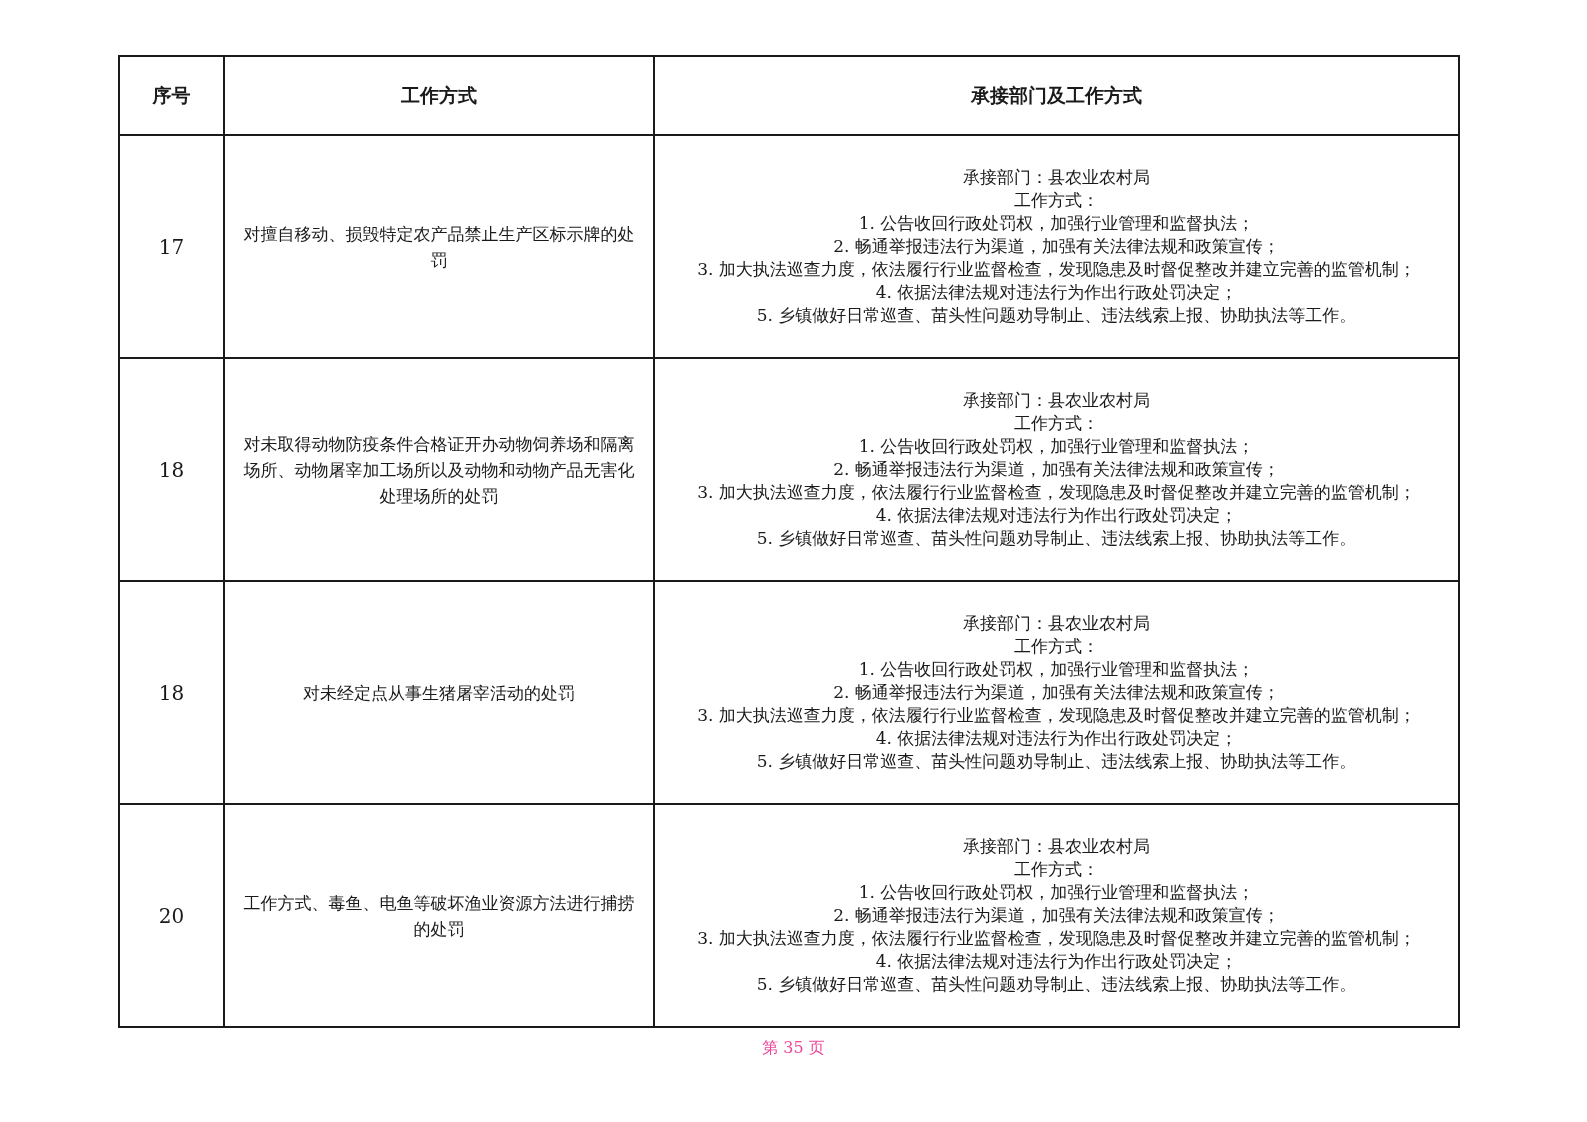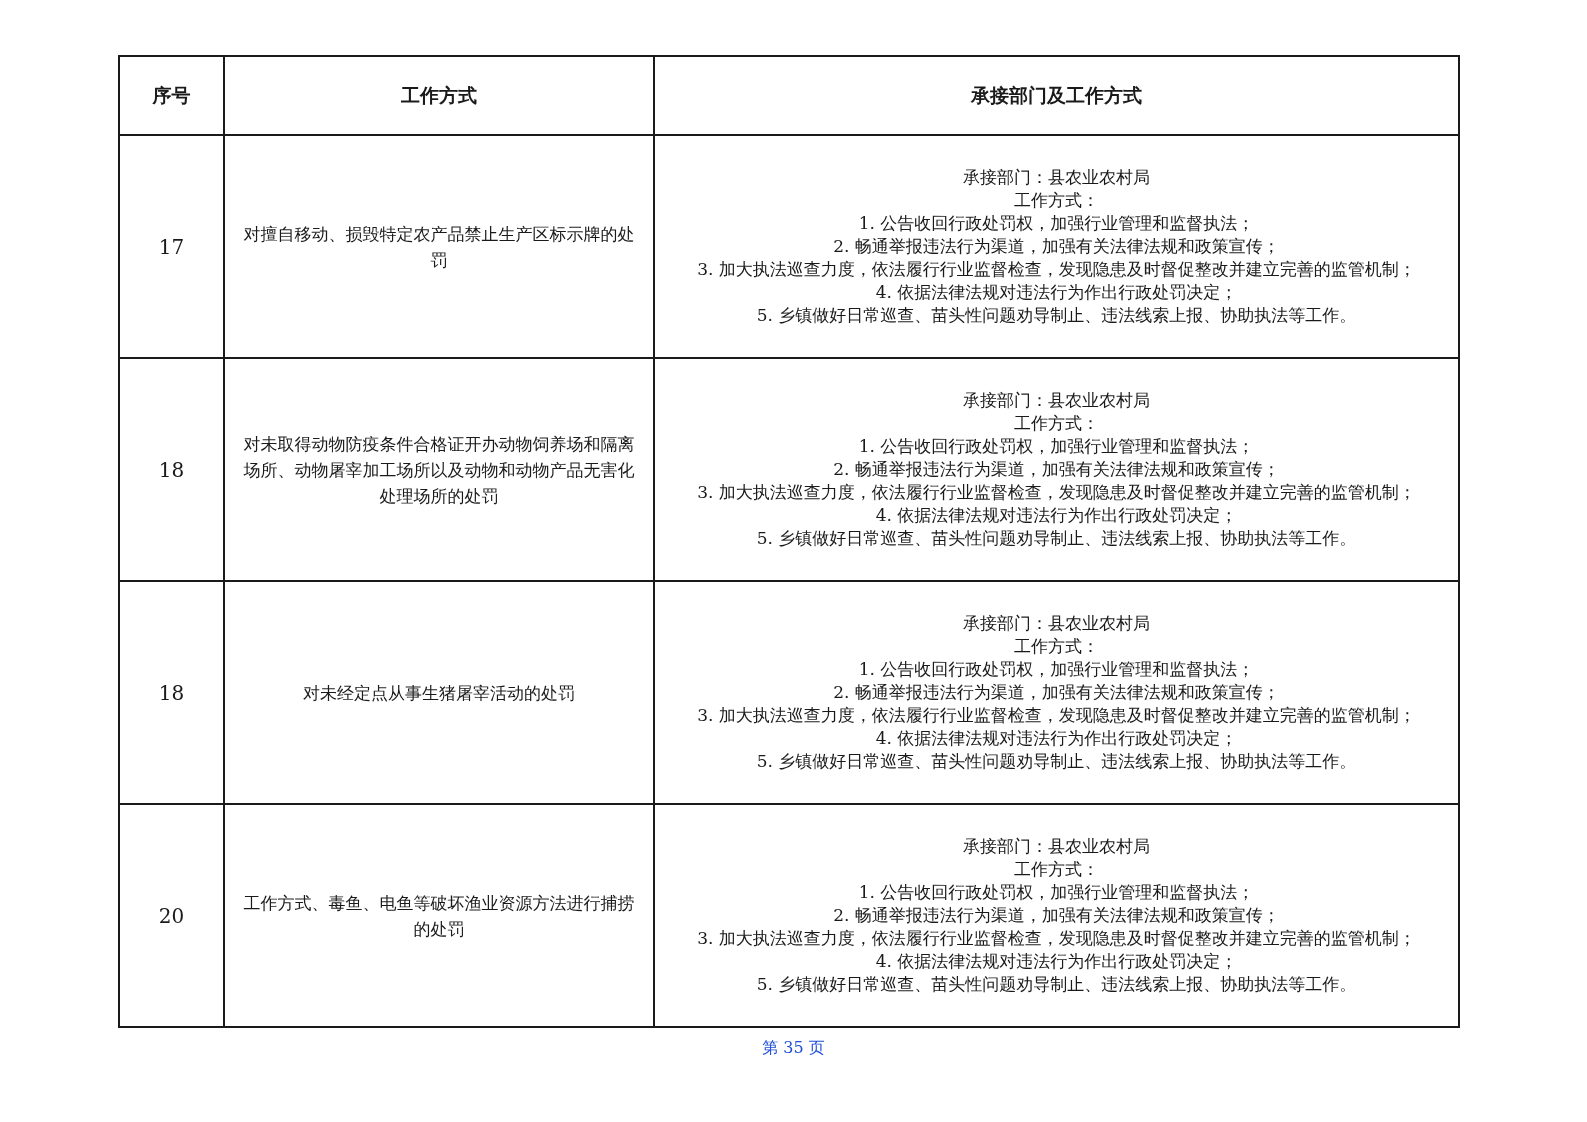--- a/index.html
+++ b/index.html
@@ -60,21 +60,21 @@
     padding: 0 10px 0 8px;
     white-space: pre-line;
   }
   .footer {
     position: absolute;
     left: 0;
     top: 1038px;
     width: 100%;
     text-align: center;
     font-size: 16px;
-    color: #1d4ed8;
+    color: #ec4899;
   }
 </style>
 </head>
 <body>
 
 <div class="page">
   <table class="doc-table">
     <colgroup>
       <col class="c-no">
       <col class="c-item">

